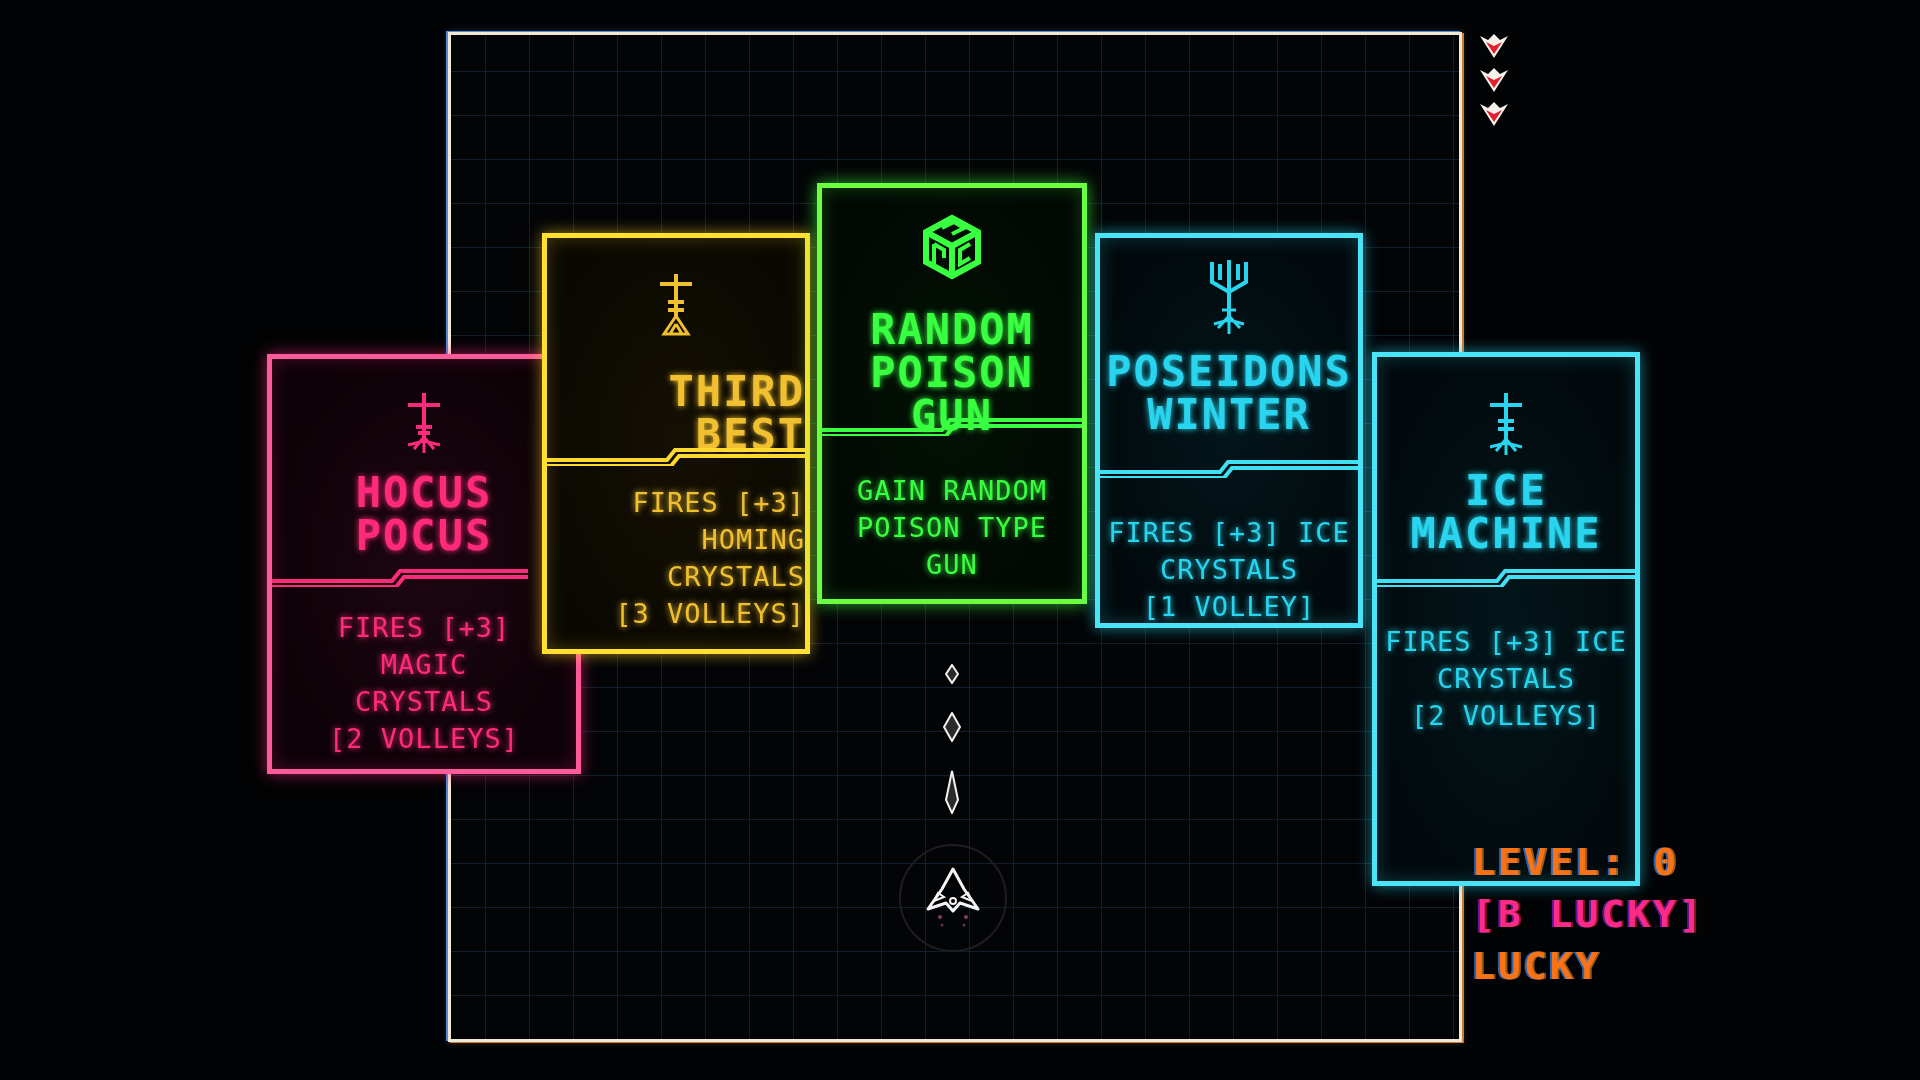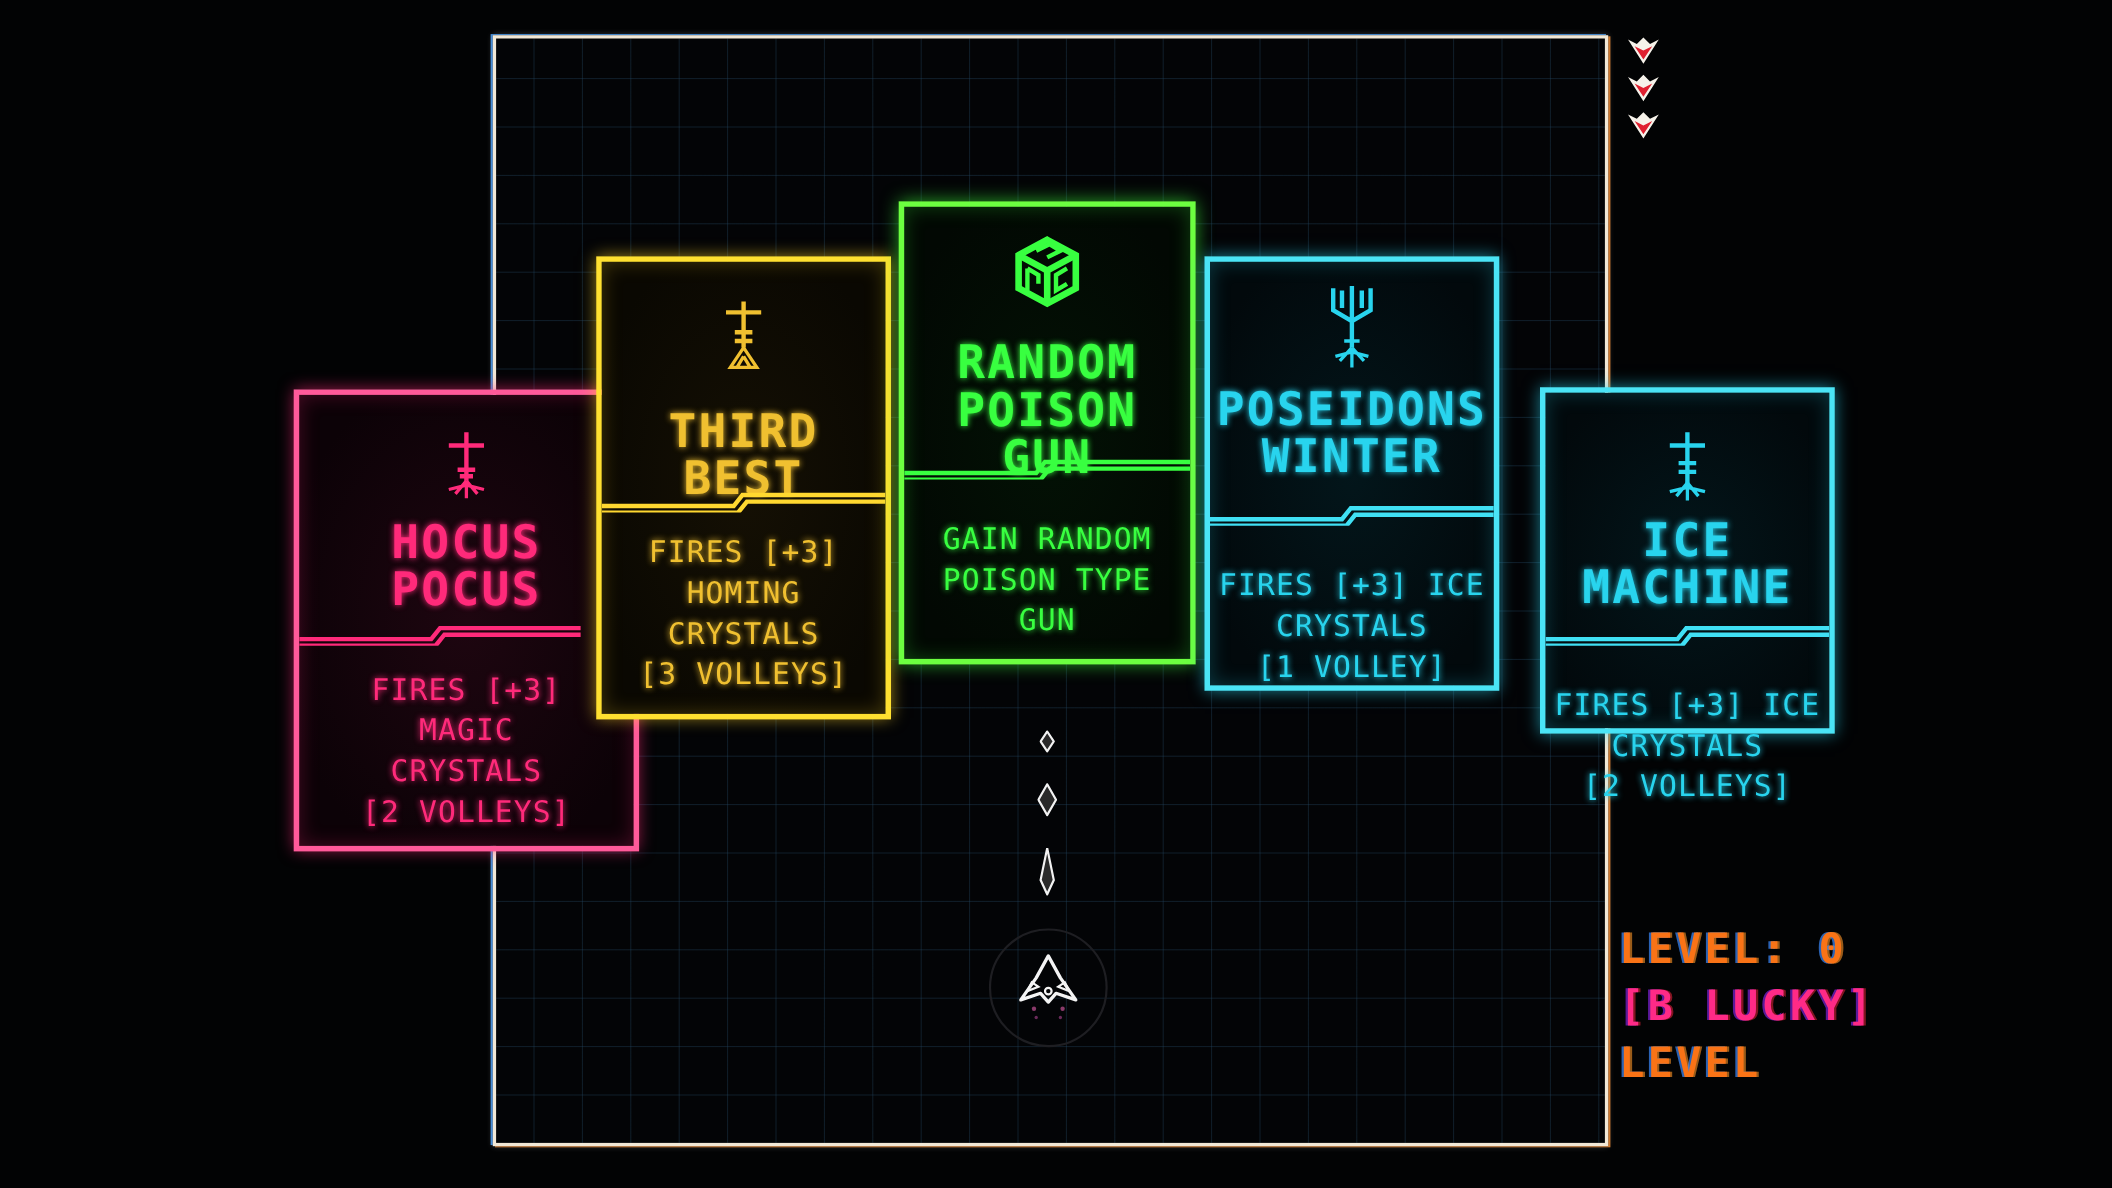--- a/index.html
+++ b/index.html
@@ -28,21 +28,21 @@
   .card .title {
     position:absolute; left:0; right:0; font-size:42px; line-height:43px;
     letter-spacing:2px; font-weight:bold;
   }
   .card .divider { position:absolute; left:0; right:0; height:22px; }
   .card .desc {
     position:absolute; left:0; right:0; font-size:27px; line-height:37px;
     letter-spacing:1px;
   }
   .pink  { color:#ff2a7a; border-color:#ff5a9a; background:radial-gradient(ellipse at center,#1e0610 0%,#0c0207 80%); box-shadow:0 0 14px rgba(255,40,120,0.6), inset 0 0 18px rgba(255,40,120,0.25); }
-  .yellow{ color:#f0c030; border-color:#ffe030; background:radial-gradient(ellipse at center,#151004 0%,#0a0802 80%); box-shadow:0 0 14px rgba(255,210,40,0.6), inset 0 0 18px rgba(255,210,40,0.25); }
+  .yellow{ color:#f0c030; border-color:#ffe030; background:radial-gradient(ellipse at center,#151004 0%,#0a0802 80%); box-shadow:0 0 14px rgba(255,210,40,0.6), inset 0 0 18px rgba(255,210,40,0.25);text-align:right; }
   .green { color:#38ff40; border-color:#6cff40; background:radial-gradient(ellipse at center,#031205 0%,#020803 80%); box-shadow:0 0 16px rgba(60,255,60,0.65), inset 0 0 18px rgba(60,255,60,0.25); }
   .cyan  { color:#28d4ee; border-color:#4ae4f6; background:radial-gradient(ellipse at center,#03161b 0%,#02090c 80%); box-shadow:0 0 14px rgba(40,210,240,0.6), inset 0 0 18px rgba(40,210,240,0.25); }
   .glow-text { text-shadow:0 0 6px currentColor; }
 
   .lives { position:absolute; left:1478px; top:30px; width:32px; }
   .life { width:32px; height:30px; margin-bottom:4px; position:relative; }
 
   .hud { position:absolute; left:1472px; top:836px; font-size:38px; line-height:52px; font-weight:bold; letter-spacing:3px; }
   .hud .row { color:#f97316; text-shadow:-2px 0 0 rgba(60,140,255,0.7), 2px 0 0 rgba(255,150,40,0.6); }
   .hud .row.accent { color:#ff2a86; text-shadow:-2px 0 0 rgba(150,40,255,0.6), 2px 0 0 rgba(255,40,60,0.5); }
@@ -160,21 +160,21 @@
     <path d="M0 16 H120 L128 6 H258" stroke="#40e0f4" stroke-width="4" fill="none"></path>
     <path d="M0 22 H124 L132 12 H258" stroke="#40e0f4" stroke-width="4" fill="none"></path>
   </svg>
   <div class="desc glow-text" style="top:276px;">
     <div>FIRES [+3] ICE</div>
     <div>CRYSTALS</div>
     <div>[1 VOLLEY]</div>
   </div>
 </div>
 
-<div class="card cyan" style="left:1372px; top:352px; width:268px; height:315px;margin-left:28px;">
+<div class="card cyan" style="left:1372px; top:352px; width:268px; height:534px;">
   <div class="icon" style="top:34px;">
     <svg width="44" height="66" viewBox="0 0 44 66" fill="none" stroke="#28d4ee" stroke-width="4">
         <path d="M22 2 V48 M6 14 H38 M14 30 H30 M14 38 H30"></path>
         <path d="M22 48 L12 60 M22 48 L32 60 M22 48 V64 M22 52 L6 56 M22 52 L38 56" stroke-width="3"></path>
       </svg>
   </div>
   <div class="title glow-text" style="top:112px;">
     <div>ICE</div>
     <div>MACHINE</div>
   </div>
@@ -208,14 +208,14 @@
     <circle cx="42" cy="74" r="2" fill="#8a3a6a"></circle>
       <circle cx="68" cy="74" r="2" fill="#8a3a6a"></circle>
     <circle cx="44" cy="82" r="1.5" fill="#6a2a5a"></circle>
       <circle cx="66" cy="82" r="1.5" fill="#6a2a5a"></circle>
   </svg>
 </div>
 
 <div class="hud">
   <div class="row">LEVEL: 0</div>
   <div class="row accent">[B LUCKY]</div>
-  <div class="row">LEVEL</div>
+  <div class="row">LUCKY</div>
 </div>
 
 </body></html>

